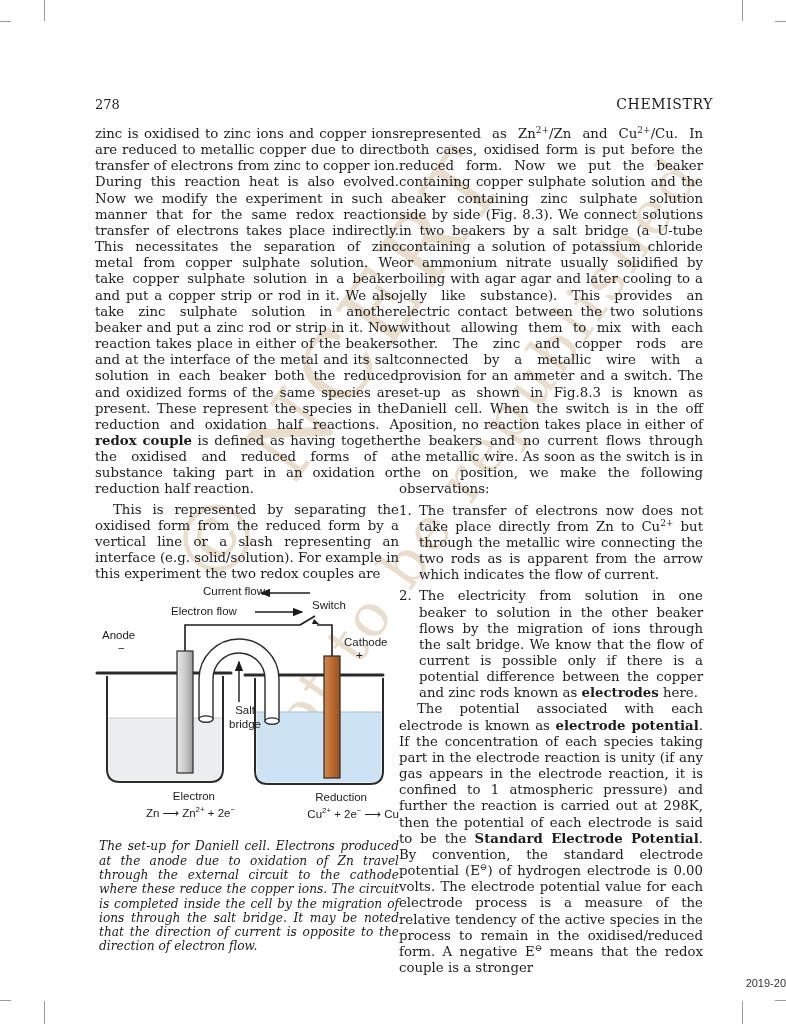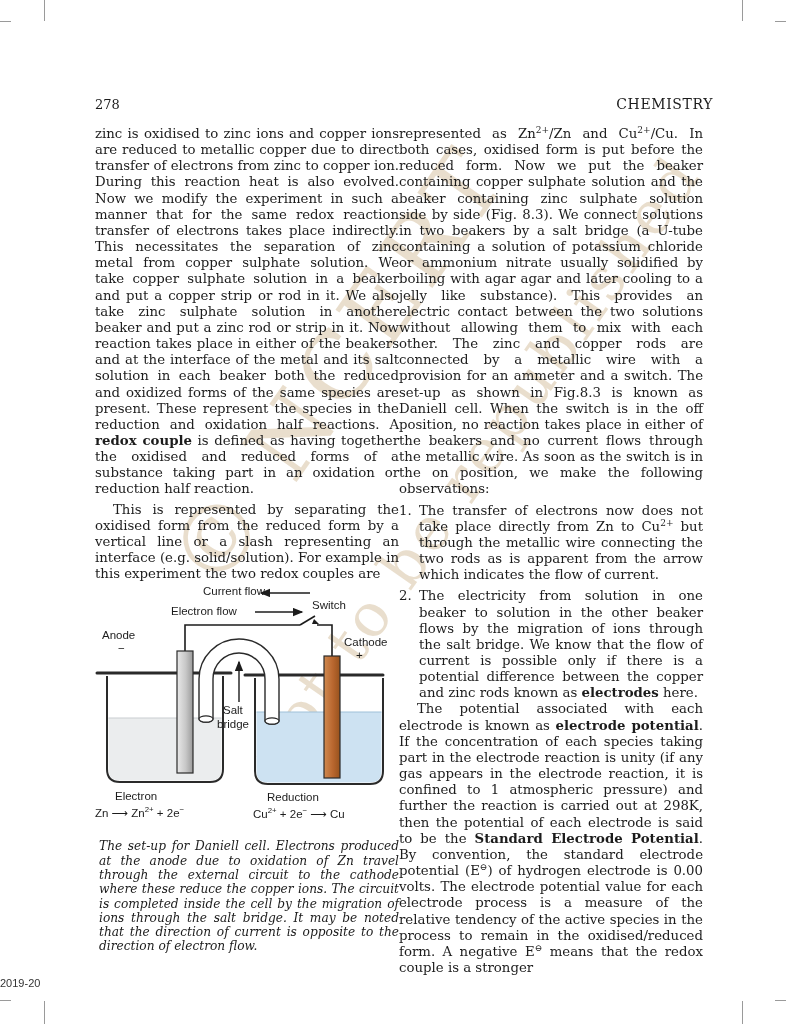--- a/index.html
+++ b/index.html
@@ -12,40 +12,40 @@
              font-family:"DejaVu Serif",serif;pointer-events:none;line-height:1;}
   .watermark .wm1{font-size:92px;letter-spacing:6px;}
   .watermark .wm2{font-size:60px;letter-spacing:4px;margin-top:90px;}
   
   .mark{position:absolute;background:#9a9a9a;z-index:2;}
   
   .header{position:absolute;top:96px;left:95px;width:618px;display:flex;
           justify-content:space-between;align-items:baseline;}
   .page-num{font-size:13px;}
   .book-title{font-size:14px;letter-spacing:.6px;}
-  .footer{position:absolute;top:977px;left:0;width:786px;text-align:left;
+  .footer{position:absolute;top:977px;left:0;width:786px;text-align:right;
           font-family:"Liberation Sans",sans-serif;font-size:11px;color:#333;}
   
   .columns{position:absolute;top:126px;left:95px;width:620px;display:flex;}
   .col{width:304px;font-size:13.3px;line-height:16.15px;text-align:justify;}
   .col p{margin:0;}
   .col p + p{margin-top:4px;}
   .indent{text-indent:18px;}
   sup{font-size:68%;line-height:0;}
   
   .li{display:flex;margin-top:5px;}
   .li .num{width:15px;flex:0 0 15px;}
   .li .li-text{flex:1;text-align:justify;margin-left:5px;}
   
   .figure{position:relative;width:304px;height:244px;margin-top:3px;
           font-family:"Liberation Sans",sans-serif;font-size:11.5px;color:#1c1c1c;
           text-align:left;line-height:13px;}
   .figure .lbl{position:absolute;white-space:nowrap;}
   .figure svg{position:absolute;left:0;top:0;}
-  .ctr{text-align:left;}
+  .ctr{text-align:right;}
   .rx{font-size:11.5px;}
   
   .caption{display:flex;margin-top:10px;padding-left:4px;font-size:12.2px;
            line-height:14.3px;font-style:italic;}
   .caption .cap-label{flex:0 0 52px;font-weight:700;}
   .caption .cap-text{flex:1;text-align:justify;}
 </style>
 </head>
 <body>
 

